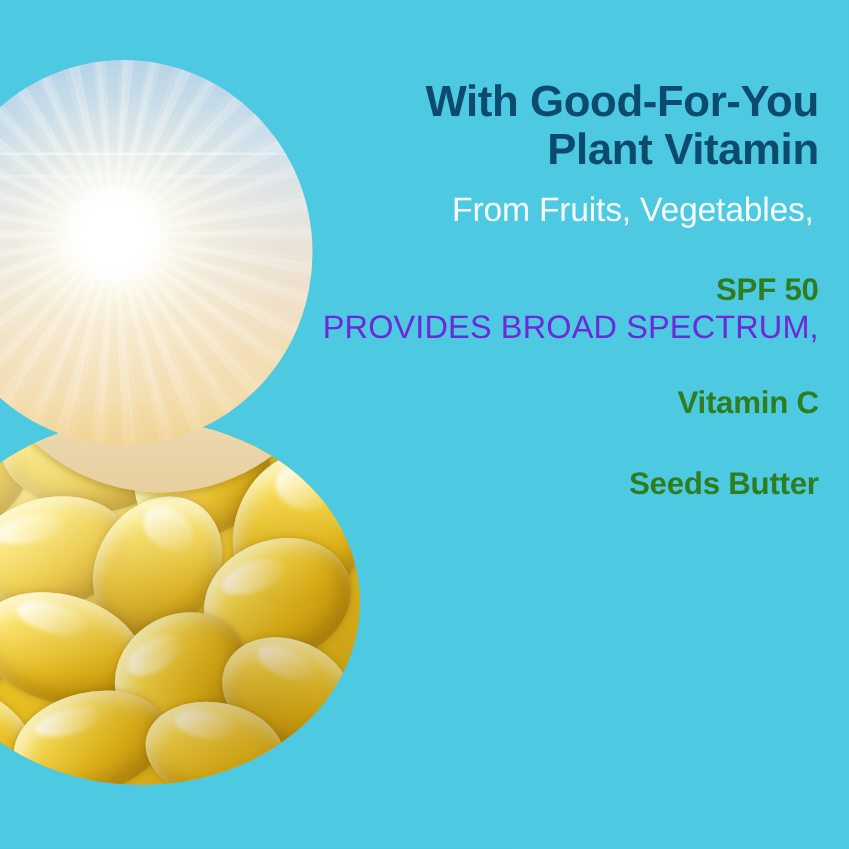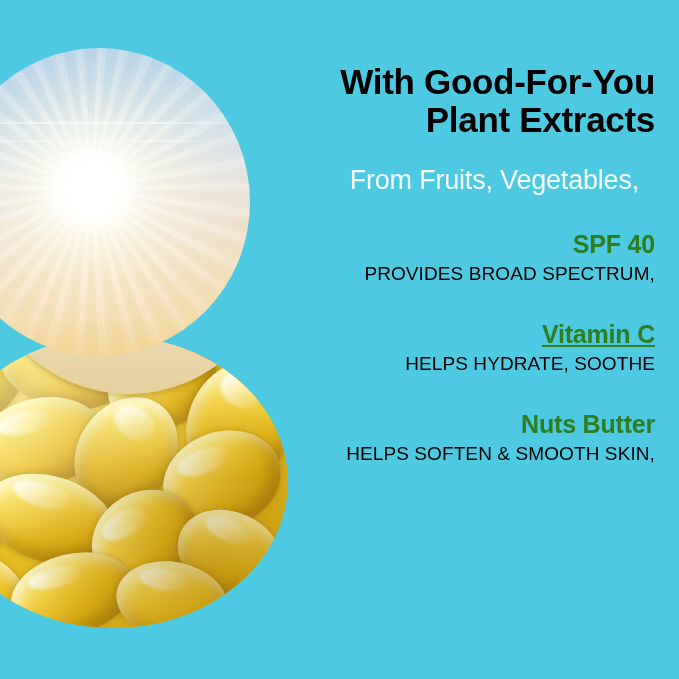--- a/index.html
+++ b/index.html
@@ -154,26 +154,26 @@
     color:#ffffff;
   }
 
   .headline{
     margin:0;
     padding-top:63px;
     font-size:35px;
     line-height:38px;
     font-weight:bold;
     letter-spacing:-.3px;
-    color:#000000;
+    color:#0c4a6e;
   }
   .headline .l2{display:block;}
 
   .subhead{
-    margin:16px;
+    margin:4px;
     padding-top:9px;
     font-size:27px;
     line-height:32px;
     font-weight:400;
     color:#f4fcfe;
     letter-spacing:-.2px;
   }
   .subhead .l2{display:block;}
 
   .benefit{margin-top:34px;}
@@ -181,24 +181,24 @@
     margin:0;
     font-size:25px;
     line-height:28px;
     font-weight:bold;
     color:#2e7d1e;
     letter-spacing:-.2px;
   }
   .benefit-desc{
     margin:0;
     padding-top:3px;
-    font-size:19px;
+    font-size:26px;
     line-height:25px;
     font-weight:400;
-    color:#000000;
+    color:#6d28d9;
     letter-spacing:.1px;
   }
   .benefit-desc .l2{display:block;}
 </style>
 </head>
 <body>
 
 <div id="canvas" style="--bg: #4DC9E1;">
 
   <div class="img-stack">
@@ -231,42 +231,40 @@
       <div class="sun-streak b"></div>
       <div class="sun-haze"></div>
     </div>
 
   </div>
 
   <div class="text-col">
 
     <h1 class="headline">
       <span>With Good-For-You</span>
-      <span class="l2">Plant Extracts</span>
+      <span class="l2">Plant Vitamin</span>
     </h1>
 
     <p class="subhead">
       <span>From Fruits, Vegetables,</span>
     </p>
 
     <div class="benefit">
-      <h2 class="benefit-title" style="color: rgb(46, 125, 30);">SPF 40</h2>
+      <h2 class="benefit-title" style="color: rgb(46, 125, 30);">SPF 50</h2>
       <p class="benefit-desc">
         <span>PROVIDES BROAD SPECTRUM,</span>
       </p>
     </div>
 
     <div class="benefit">
-      <h2 class="benefit-title" style="color: rgb(46, 125, 30); text-decoration: underline;">Vitamin C</h2>
+      <h2 class="benefit-title" style="color: rgb(46, 125, 30);">Vitamin C</h2>
       <p class="benefit-desc">
-        <span>HELPS HYDRATE, SOOTHE</span>
       </p>
     </div>
 
     <div class="benefit">
-      <h2 class="benefit-title" style="color: rgb(46, 125, 30);">Nuts Butter</h2>
+      <h2 class="benefit-title" style="color: rgb(46, 125, 30);">Seeds Butter</h2>
       <p class="benefit-desc">
-        <span>HELPS SOFTEN &amp; SMOOTH SKIN,</span>
       </p>
     </div>
 
   </div>
 </div>
 
 </body></html>

